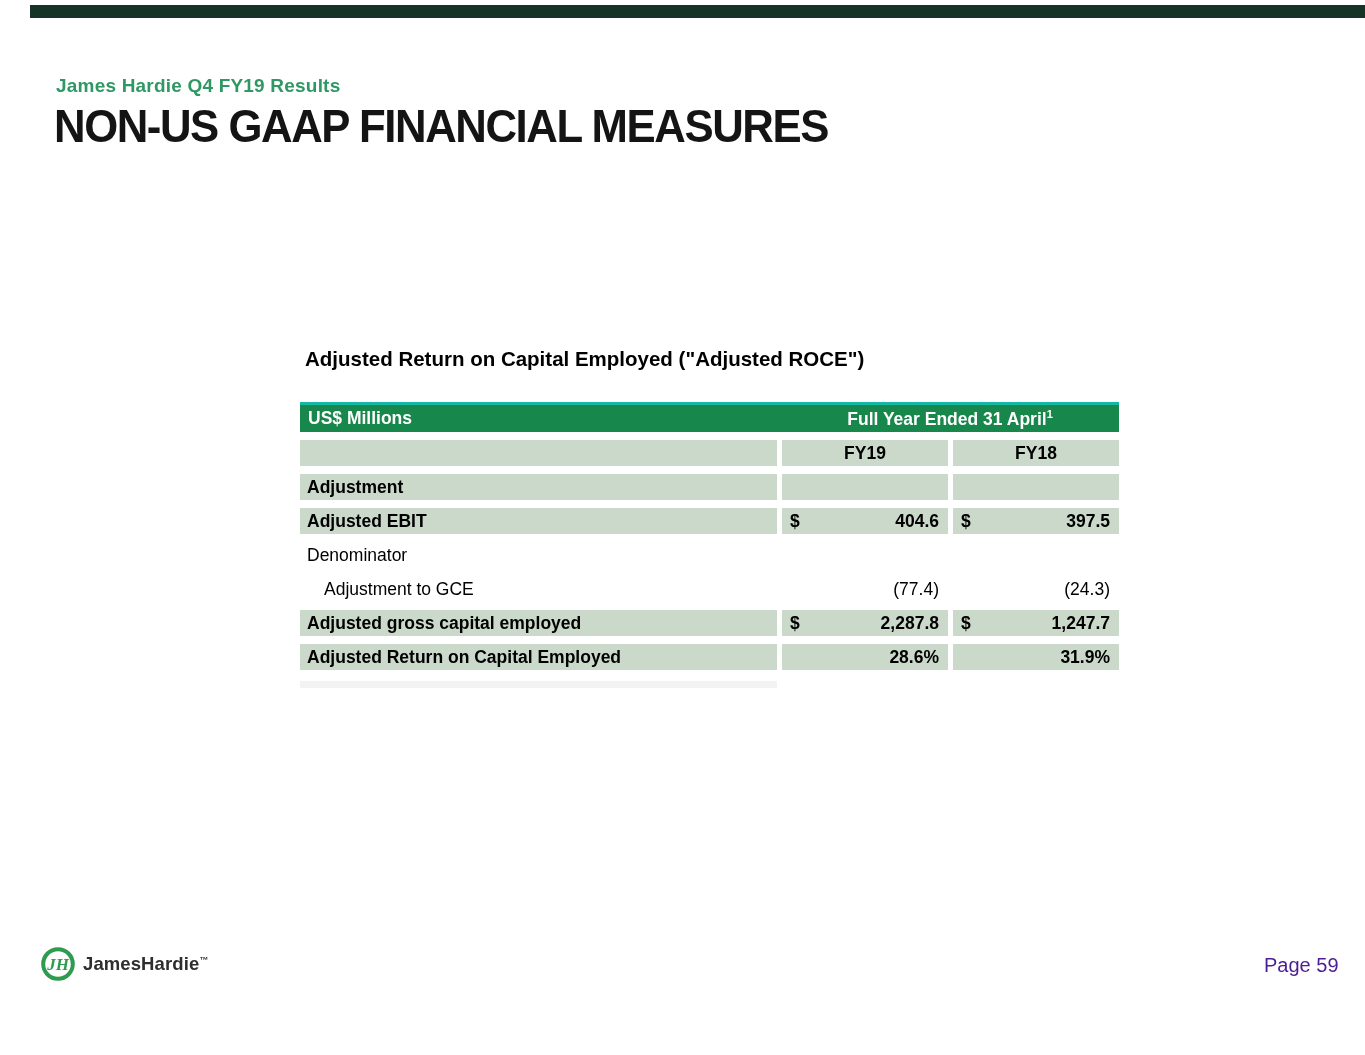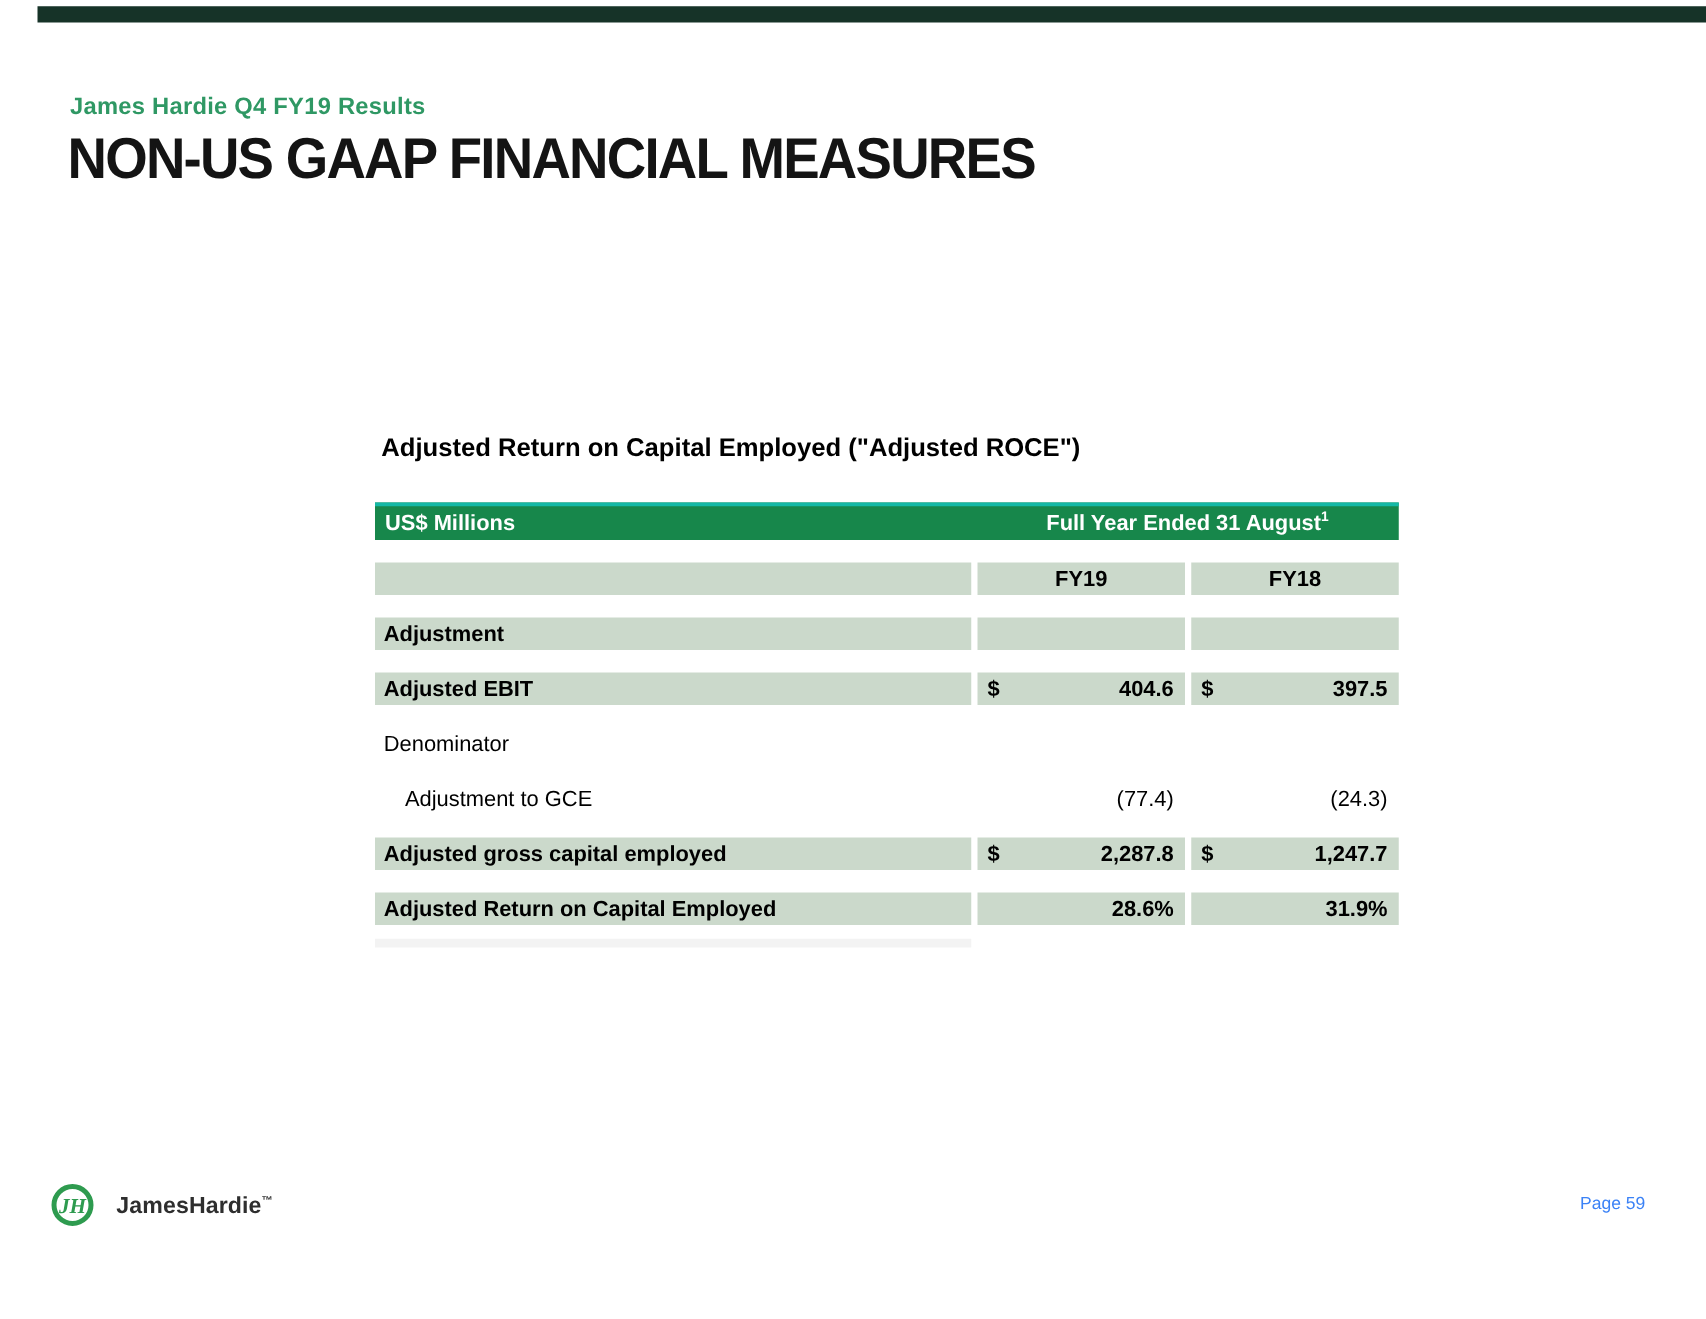--- a/index.html
+++ b/index.html
@@ -31,54 +31,54 @@
   .fin-table { position:absolute; left:300px; top:402px; width:819px; font-size:17.5px; }
 
   .thead {
     display:flex; height:30px; align-items:center;
     background:#17874B; border-top:3px solid #14b8a6; color:#fff; font-weight:bold;
   }
   .th-left { flex:1; padding-left:8px; }
   .th-right { width:338px; text-align:center; }
   .thead sup, .fin-table sup { font-size:11px; }
 
-  .trow { display:flex; gap:5px; margin-top:18px; }
+  .trow { display:flex; gap:5px; margin-top:8px; }
   .cell { height:26px; display:flex; align-items:center; }
   .c-label { width:477px; padding-left:7px; white-space:nowrap; }
   .c-val { width:166px; justify-content:flex-end; padding-left:8px; padding-right:9px; }
   .c-val .cur { margin-right:auto; }
   .green .cell { background:#CBD9CB; }
   .bold { font-weight:bold; }
   .indent .c-label { padding-left:24px; }
   .subheader .c-val { justify-content:center; padding-right:0; padding-left:0; font-weight:bold; }
   .ghost { margin-top:11px; width:477px; height:7px; background:#F3F3F3; }
 
   
   .logo { position:absolute; left:40px; top:946px; display:flex; align-items:center; }
-  .wordmark { margin-left:17px; font-size:18.5px; font-weight:bold; color:#2E2E2E; letter-spacing:0.1px; white-space:nowrap; }
+  .wordmark { margin-left:7px; font-size:18.5px; font-weight:bold; color:#2E2E2E; letter-spacing:0.1px; white-space:nowrap; }
   .wordmark sup { font-size:9px; font-weight:bold; color:#2E2E2E; }
-  .page-num { position:absolute; left:1264px; top:954px; font-size:14px; color:#3b82f6; }
+  .page-num { position:absolute; left:1264px; top:954px; font-size:20px; color:#4c1d95; }
 </style>
 </head>
 <body>
 
 <div class="slide">
 
   <div class="topbar"></div>
 
   <div class="eyebrow">James Hardie Q4 FY19 Results</div>
   <div class="main-title">NON-US GAAP FINANCIAL MEASURES</div>
 
   <div class="table-title">Adjusted Return on Capital Employed ("Adjusted ROCE")</div>
 
   <div class="fin-table">
 
     <div class="thead">
       <div class="th-left">US$ Millions</div>
-      <div class="th-right"><span>Full Year Ended 31 August</span><sup>1</sup></div>
+      <div class="th-right"><span>Full Year Ended 31 April</span><sup>1</sup></div>
     </div>
 
     <div class="trow green subheader">
       <div class="cell c-label"></div>
       <div class="cell c-val">FY19</div>
       <div class="cell c-val">FY18</div>
     </div>
 
     <div class="trow green bold">
       <div class="cell c-label">Adjustment</div>

